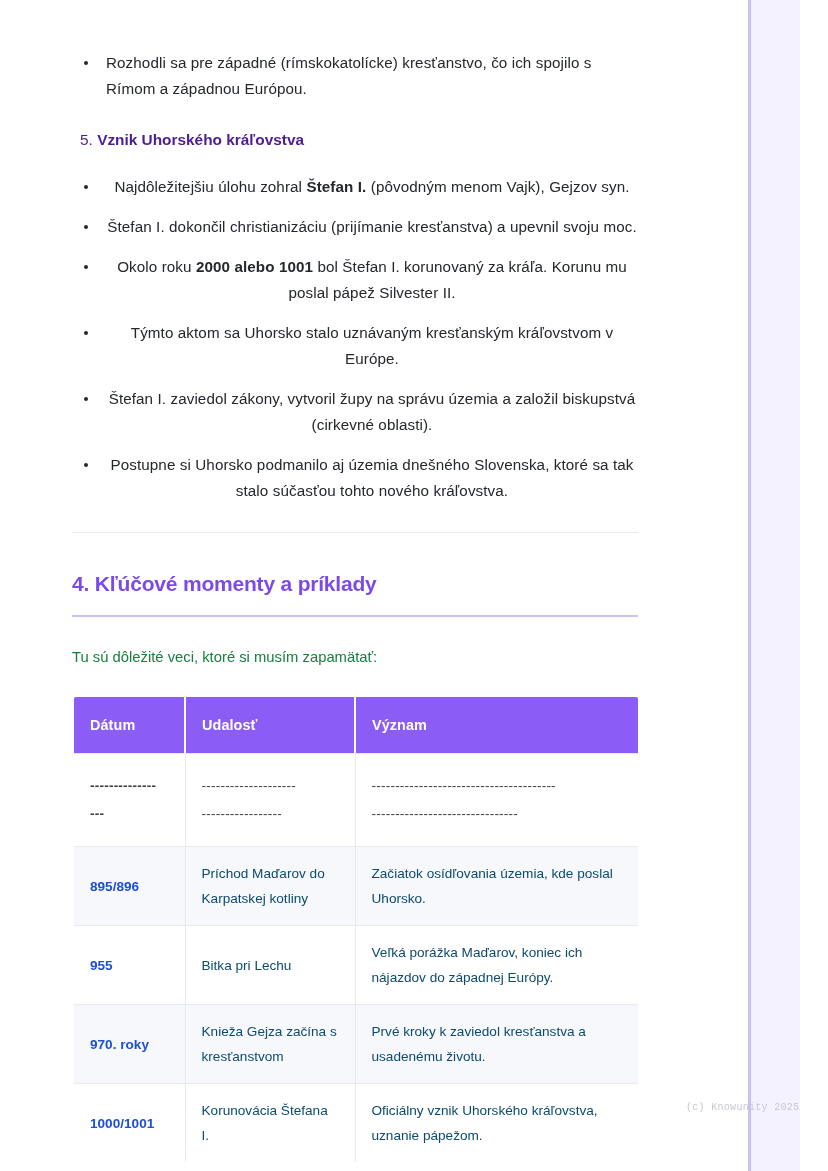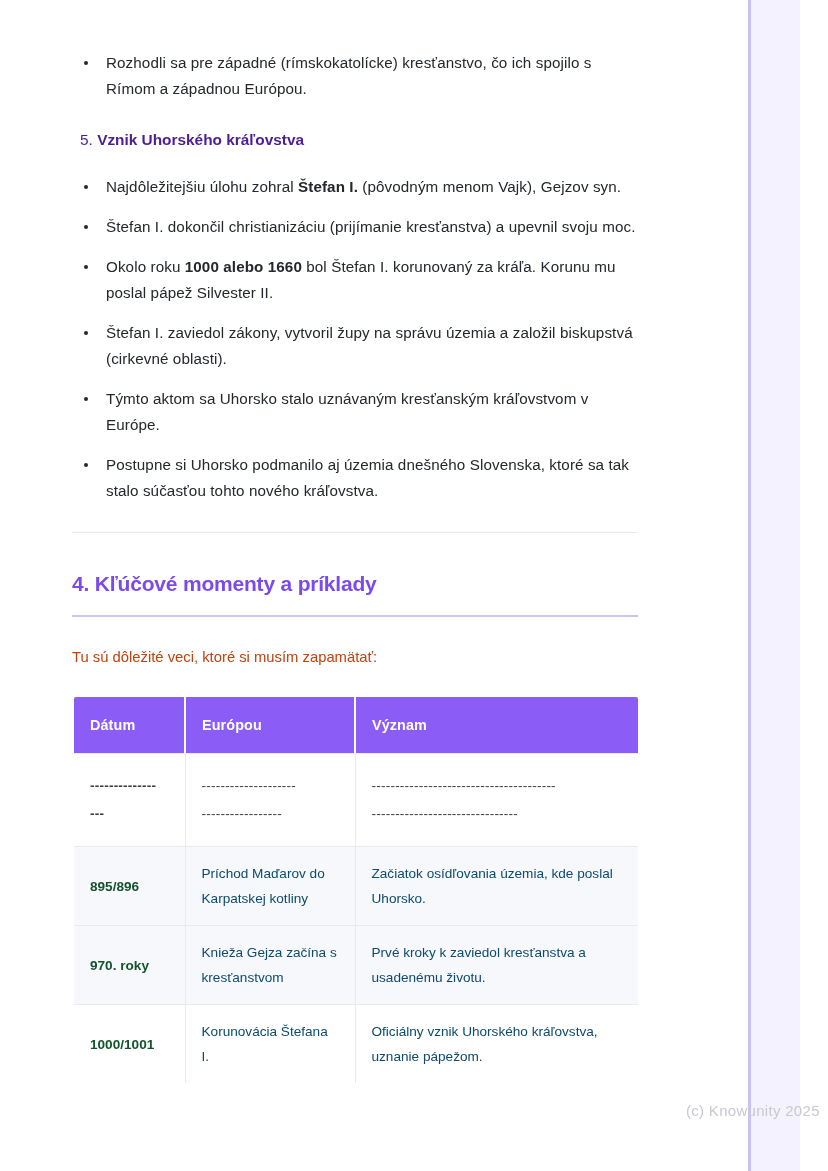--- a/index.html
+++ b/index.html
@@ -61,21 +61,21 @@
   ul.bullets > li:before {
     content: "";
     position: absolute;
     left: 12px;
     top: 11px;
     width: 4px;
     height: 4px;
     border-radius: 50%;
     background: #24272c;
   }
-  ul.bullets.tight > li { margin-bottom: 14px; }
+  ul.bullets.tight > li { margin-bottom: 14px; text-align: center; }
 
   li b, .bold { font-weight: 700; }
 
   
   .num-item {
     margin: 26px 0 22px 0;
     padding-left: 8px;
     font-size: 15.4px;
     line-height: 24px;
     color: #4c1d95;
@@ -101,21 +101,21 @@
   }
   .title-underline {
     height: 2px;
     background: #cdc2f2;
     margin: 0 0 28px 0;
   }
 
   .lead {
     font-size: 14.8px;
     line-height: 24px;
-    color: #c2410c;
+    color: #15803d;
     margin: 0 0 26px 0;
   }
 
   
   table.facts {
     width: 566px;
     border-collapse: collapse;
     table-layout: fixed;
     border: 2px solid #fca5a5;
     border-radius: 4px;
@@ -139,43 +139,43 @@
     color: #0c4a6e;
     padding: 14px 16px;
     border-right: 1px solid #e9eaee;
     border-top: 1px solid #e9eaee;
     vertical-align: middle;
     word-wrap: break-word;
   }
   table.facts td:last-child { border-right: none; }
   table.facts tbody tr.alt td { background: #f7f8fb; }
   table.facts tbody tr.plain td { background: #ffffff; }
-  table.facts td.c1 { font-weight: 700; color: #14532d; }
+  table.facts td.c1 { font-weight: 700; color: #1d4ed8; }
   table.facts td.dash {
     color: #3a3d43;
     letter-spacing: 0.2px;
     line-height: 28px;
     padding-top: 18px;
     padding-bottom: 18px;
   }
 
   col.w1 { width: 112px; }
   col.w2 { width: 170px; }
   col.w3 { width: 284px; }
 
   
   #watermark {
     position: absolute;
     left: 686px;
     top: 1102px;
-    font-size: 15px;
+    font-size: 10px;
     color: #c7c9cf;
     letter-spacing: 0.3px;
     white-space: nowrap;
-    font-family: Liberation Sans, sans-serif;
+    font-family: Liberation Mono, monospace;
     text-align: right;
   }
 </style>
 </head>
 <body>
 
 <div id="page">
   <div class="content">
 
     <ul class="bullets">
@@ -185,43 +185,43 @@
     </ul>
 
     <div class="num-item">
       <span class="num">5.</span>
       <span class="txt">Vznik Uhorského kráľovstva</span>
     </div>
 
     <ul class="bullets tight" id="s5-list">
         <li><span>Najdôležitejšiu úlohu zohral </span><b>Štefan I.</b><span> (pôvodným menom Vajk), Gejzov syn.</span></li>
         <li><span>Štefan I. dokončil christianizáciu (prijímanie kresťanstva) a upevnil svoju moc.</span></li>
-        <li><span>Okolo roku </span><b>1000 alebo 1660</b><span> bol Štefan I. korunovaný za kráľa. Korunu mu poslal pápež Silvester II.</span></li>
+        <li><span>Okolo roku </span><b>2000 alebo 1001</b><span> bol Štefan I. korunovaný za kráľa. Korunu mu poslal pápež Silvester II.</span></li>
+        <li><span>Týmto aktom sa Uhorsko stalo uznávaným kresťanským kráľovstvom v Európe.</span></li>
         <li><span>Štefan I. zaviedol zákony, vytvoril župy na správu územia a založil biskupstvá (cirkevné oblasti).</span></li>
-        <li><span>Týmto aktom sa Uhorsko stalo uznávaným kresťanským kráľovstvom v Európe.</span></li>
         <li><span>Postupne si Uhorsko podmanilo aj územia dnešného Slovenska, ktoré sa tak stalo súčasťou tohto nového kráľovstva.</span></li>
       </ul>
 
     <div class="rule"></div>
 
     <h2 class="section-title">4. Kľúčové momenty a príklady</h2>
     <div class="title-underline"></div>
 
     <p class="lead">Tu sú dôležité veci, ktoré si musím zapamätať:</p>
 
     <table class="facts">
       <colgroup>
         <col class="w1">
           <col class="w2">
           <col class="w3">
       </colgroup>
       <thead>
         <tr>
           <th>Dátum</th>
-          <th>Európou</th>
+          <th>Udalosť</th>
           <th>Význam</th>
         </tr>
       </thead>
       <tbody id="tbody">
           <tr class="plain">
             <td class="c1 dash">
               <div>-------------- </div>
               <div>---</div>
             </td>
             <td class="dash">
@@ -231,20 +231,25 @@
             <td class="dash">
               <div>--------------------------------------- </div>
               <div>-------------------------------</div>
             </td>
           </tr>
           <tr class="alt">
             <td class="c1">895/896</td>
             <td>Príchod Maďarov do Karpatskej kotliny</td>
             <td>Začiatok osídľovania územia, kde poslal Uhorsko.</td>
           </tr>
+          <tr class="plain">
+            <td class="c1">955</td>
+            <td>Bitka pri Lechu</td>
+            <td>Veľká porážka Maďarov, koniec ich nájazdov do západnej Európy.</td>
+          </tr>
           <tr class="alt">
             <td class="c1">970. roky</td>
             <td>Knieža Gejza začína s kresťanstvom</td>
             <td>Prvé kroky k zaviedol kresťanstva a usadenému životu.</td>
           </tr>
           <tr class="plain">
             <td class="c1">1000/1001</td>
             <td>Korunovácia Štefana I.</td>
             <td>Oficiálny vznik Uhorského kráľovstva, uznanie pápežom.</td>
           </tr>

